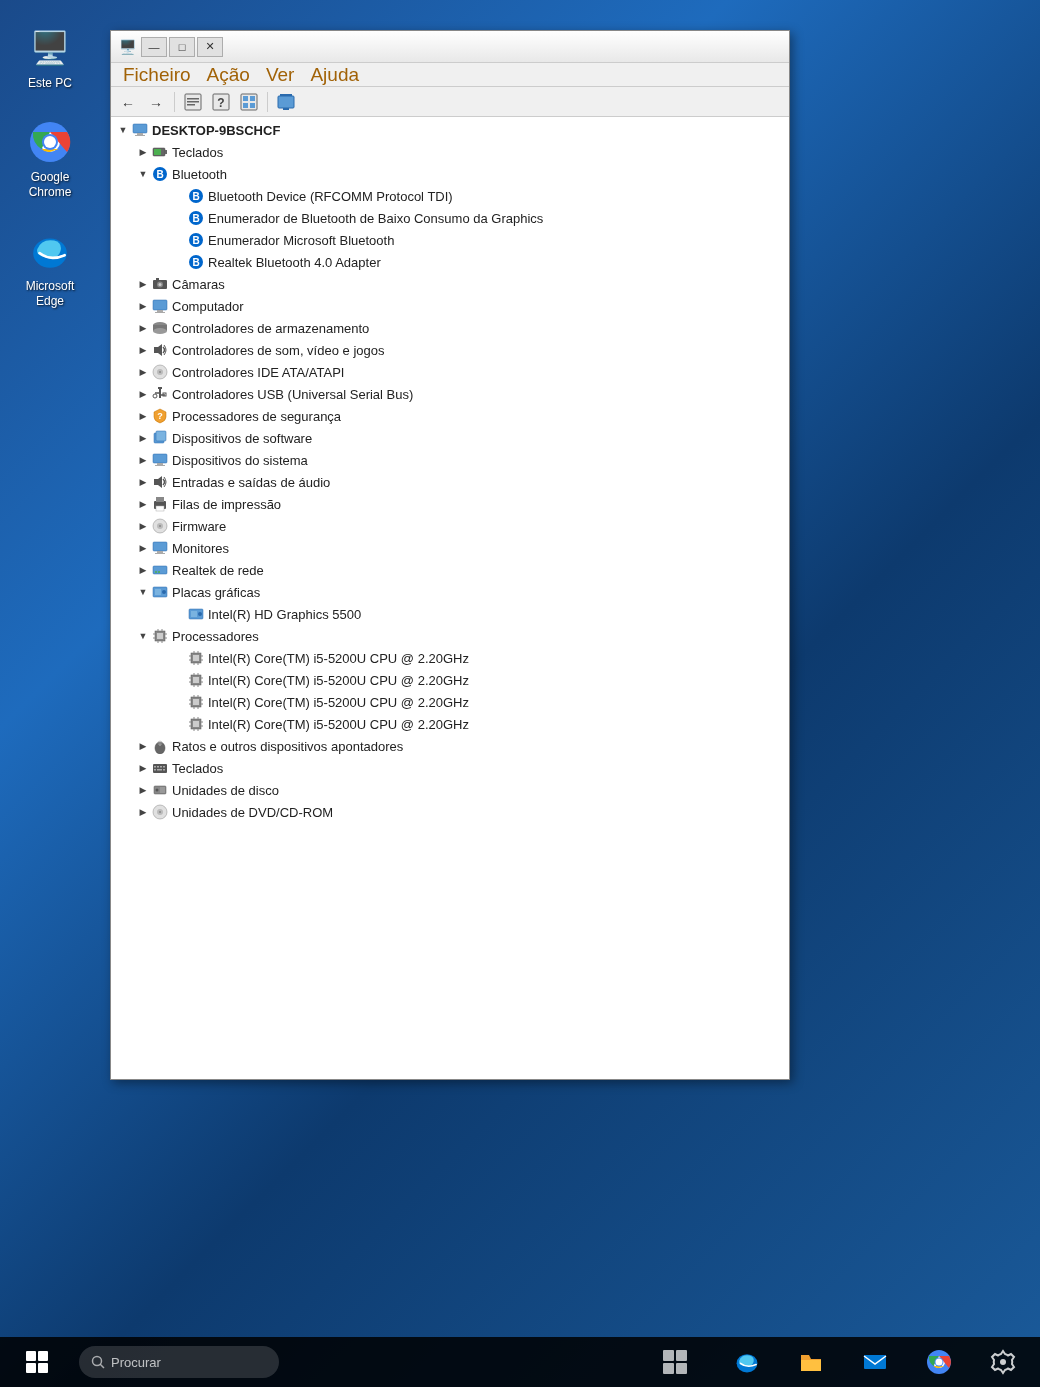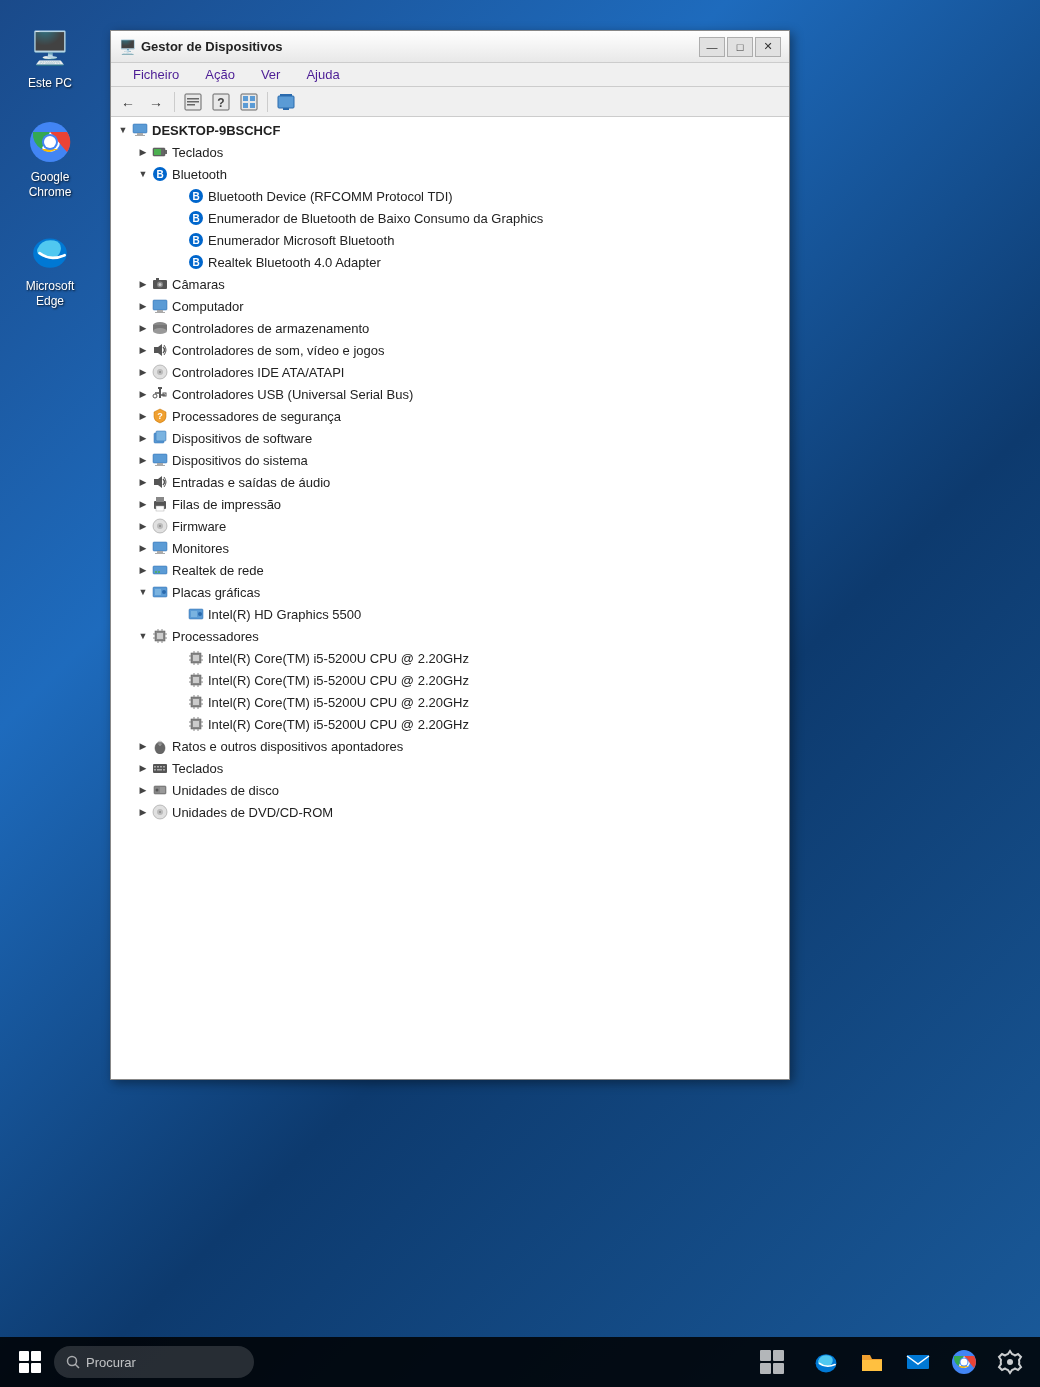--- a/index.html
+++ b/index.html
@@ -101,24 +101,23 @@
       background: #f0f0f0;
       height: 24px;
       display: flex;
       align-items: center;
       padding: 0 4px;
       border-bottom: 1px solid #ccc;
       flex-shrink: 0;
     }
     .menu-item {
       padding: 2px 8px;
-      font-size: 13px;
-      color: #4c1d95;
+      font-size: 19px;
+      color: #a16207;
       cursor: pointer;
-      margin-left: 10px;
     }
 
     .toolbar {
       background: #f0f0f0;
       height: 30px;
       display: flex;
       align-items: center;
       padding: 0 4px;
       border-bottom: 1px solid #ccc;
       gap: 2px;
@@ -191,22 +190,22 @@
     
     .taskbar {
       position: absolute;
       bottom: 0;
       left: 0;
       width: 100%;
       height: 50px;
       background: rgba(0,0,0,0.85);
       display: flex;
       align-items: center;
-      padding: 0 8px;
-      gap: 2px;
+      padding: 0 15px;
+      gap: 20px;
       z-index: 100;
     }
     .start-btn {
       width: 44px;
       height: 44px;
       display: flex;
       align-items: center;
       justify-content: center;
       cursor: pointer;
       border-radius: 4px;
@@ -287,21 +286,20 @@
       </svg>
     </div>
     <div class="icon-label">Microsoft Edge</div>
   </div>
 </div>
 
 <div class="window">
 
   <div class="titlebar">
     <div class="titlebar-icon">🖥️</div>
-    <div class="titlebar-title">Gestor de Dispositivos</div>
     <div class="titlebar-buttons">
       <div class="tb-btn">—</div>
       <div class="tb-btn">□</div>
       <div class="tb-btn close">✕</div>
     </div>
   </div>
 
   <div class="menubar">
     <div class="menu-item">Ficheiro</div>
     <div class="menu-item">Ação</div>

